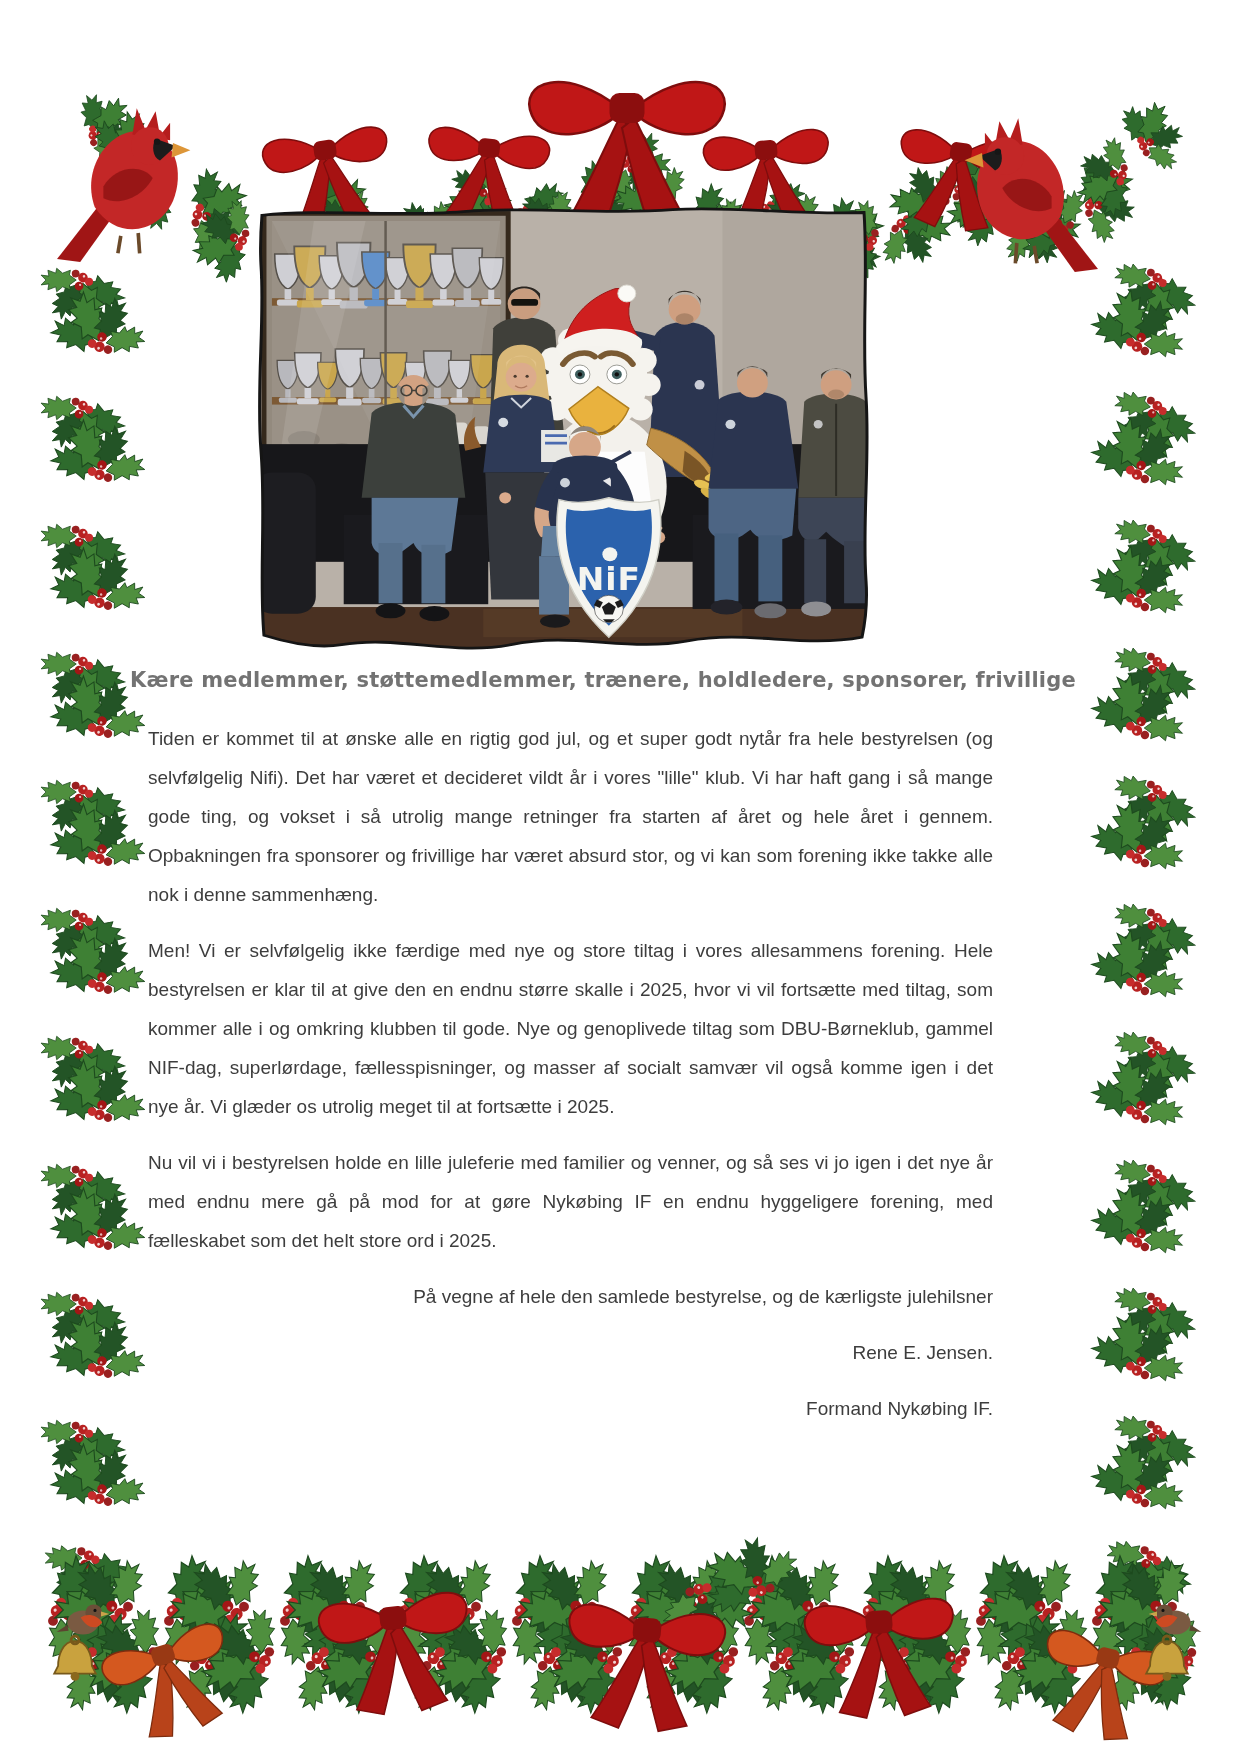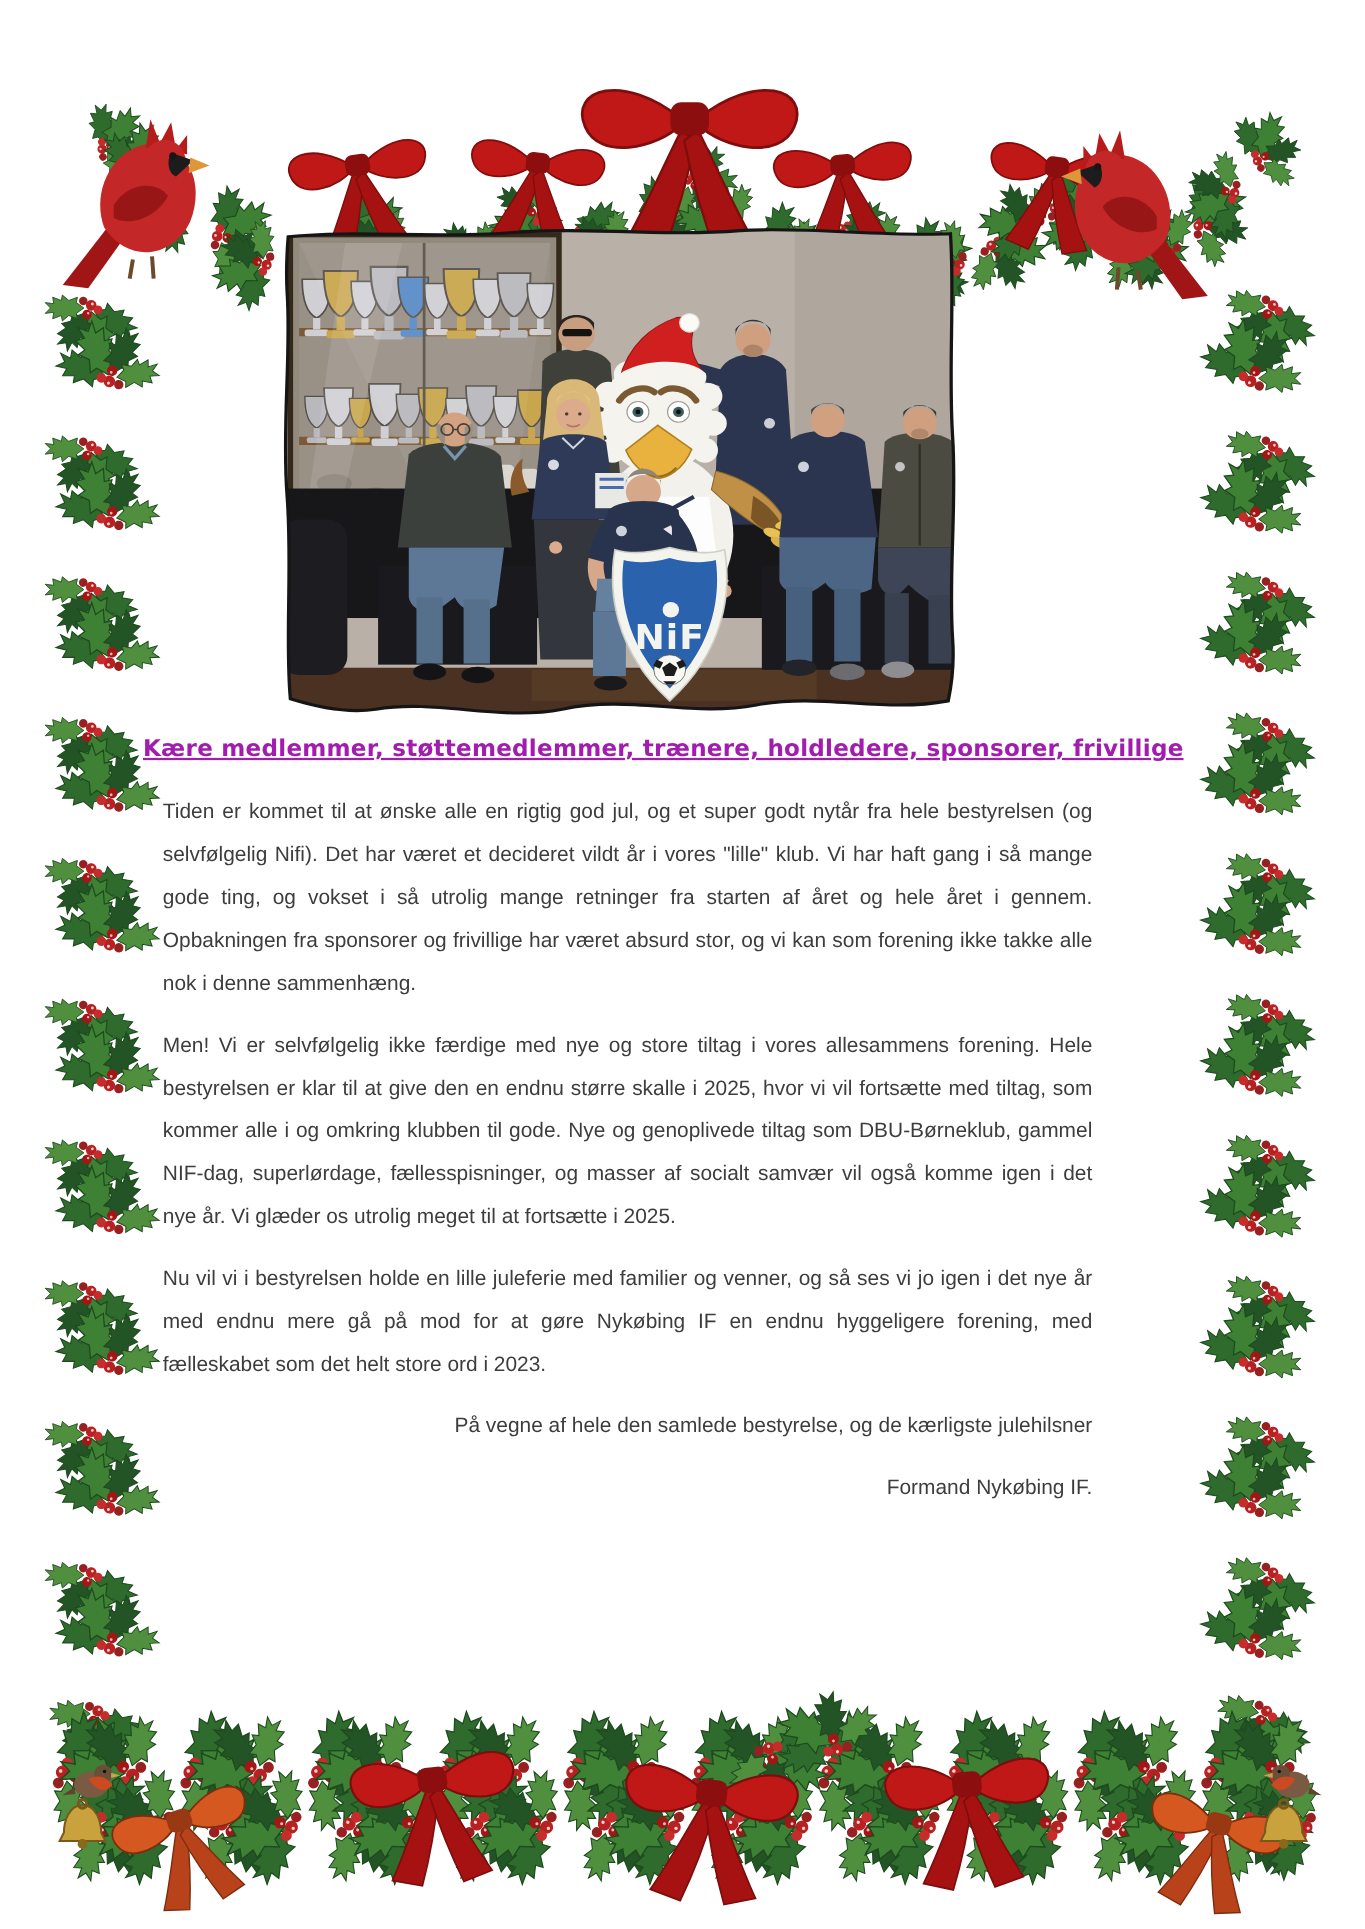--- a/index.html
+++ b/index.html
@@ -2,21 +2,21 @@
 <html><head>
 <meta charset="utf-8">
 <style>
   html,body{margin:0;padding:0;}
   body{width:1241px;height:1754px;position:relative;background:#ffffff;overflow:hidden;
        font-family:"Liberation Sans",sans-serif;}
   #border-svg{position:absolute;left:0;top:0;width:1241px;height:1754px;}
   #photo-svg{position:absolute;left:254px;top:204px;width:618px;height:452px;}
   .letter{position:absolute;left:148px;top:666px;width:845px;}
   .heading{font-family:"DejaVu Sans",sans-serif;font-weight:700;font-size:21px;line-height:29px;
-           text-align:center;color:#a21caf;margin:0 0 24px -18px;width:881px;letter-spacing:.2px;text-decoration:underline;}
+           text-align:center;color:#737373;margin:0 0 24px -18px;width:881px;letter-spacing:.2px;}
   .heading div{white-space:nowrap;}
   .bodytext{font-size:19px;line-height:39px;text-align:justify;color:#3d3d3d;margin:0 0 17px 0;}
   .plain{text-align:right;}
 </style>
 </head>
 <body>
 
 <svg id="border-svg" viewBox="0 0 1241 1754" xmlns="http://www.w3.org/2000/svg">
   <defs>
     <polygon id="leaf" points="0,0 7,-5 6,-10 14,-7 20,-12 21,-7 29,-10 28,-4 36,-5 31,0 36,5 28,4 29,10 21,7 20,12 14,7 6,10 7,5" stroke="#1d4a1e" stroke-width="0.8"></polygon>
@@ -452,16 +452,17 @@
   </g>
   <use href="#photoframe" fill="none" stroke="#151515" stroke-width="3"></use>
 </svg>
 
 <div class="letter">
   <h1 class="heading">
     <div>Kære medlemmer, støttemedlemmer, trænere, holdledere, sponsorer, frivillige</div>
   </h1>
   <p class="bodytext">Tiden er kommet til at ønske alle en rigtig god jul, og et super godt nytår fra hele bestyrelsen (og selvfølgelig Nifi). Det har været et decideret vildt år i vores "lille" klub. Vi har haft gang i så mange gode ting, og vokset i så utrolig mange retninger fra starten af året og hele året i gennem. Opbakningen fra sponsorer og frivillige har været absurd stor, og vi kan som forening ikke takke alle nok i denne sammenhæng.</p>
   <p class="bodytext">Men! Vi er selvfølgelig ikke færdige med nye og store tiltag i vores allesammens forening. Hele bestyrelsen er klar til at give den en endnu større skalle i 2025, hvor vi vil fortsætte med tiltag, som kommer alle i og omkring klubben til gode. Nye og genoplivede tiltag som DBU-Børneklub, gammel NIF-dag, superlørdage, fællesspisninger, og masser af socialt samvær vil også komme igen i det nye år. Vi glæder os utrolig meget til at fortsætte i 2025.</p>
-  <p class="bodytext">Nu vil vi i bestyrelsen holde en lille juleferie med familier og venner, og så ses vi jo igen i det nye år med endnu mere gå på mod for at gøre Nykøbing IF en endnu hyggeligere forening, med fælleskabet som det helt store ord i 2023.</p>
+  <p class="bodytext">Nu vil vi i bestyrelsen holde en lille juleferie med familier og venner, og så ses vi jo igen i det nye år med endnu mere gå på mod for at gøre Nykøbing IF en endnu hyggeligere forening, med fælleskabet som det helt store ord i 2025.</p>
   <p class="bodytext plain">På vegne af hele den samlede bestyrelse, og de kærligste julehilsner</p>
+  <p class="bodytext plain">Rene E. Jensen.</p>
   <p class="bodytext plain">Formand Nykøbing IF.</p>
 </div>
 
 </body></html>

